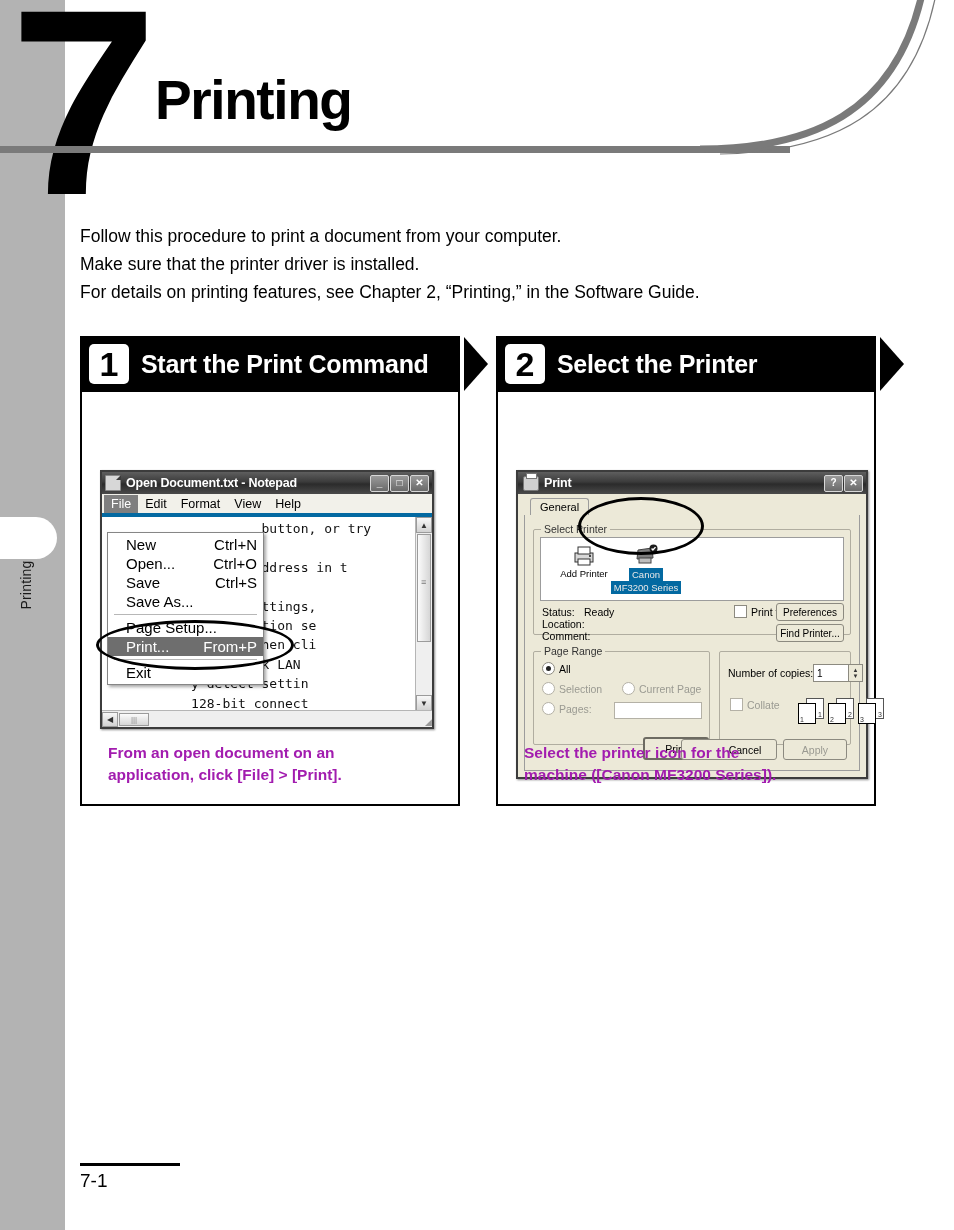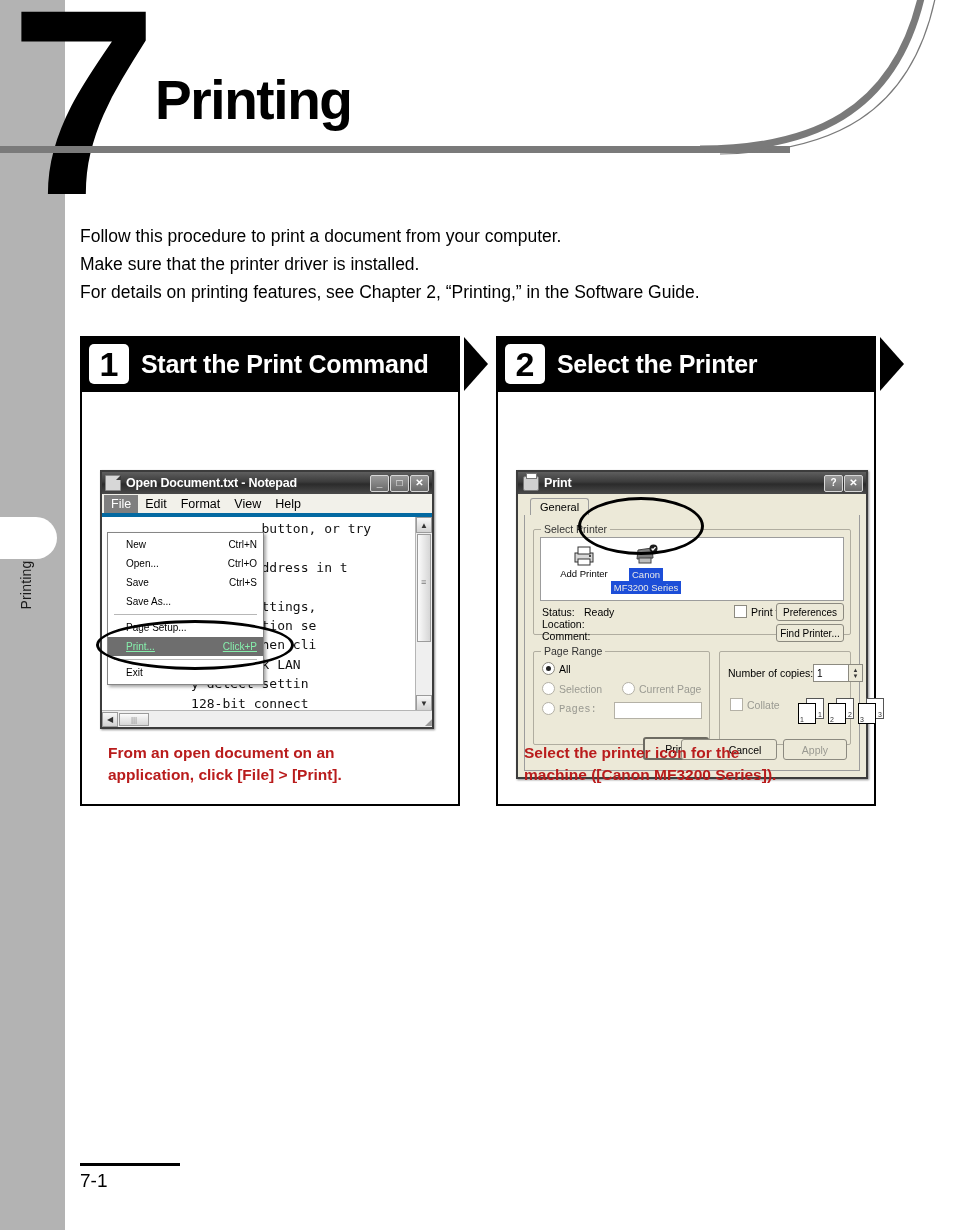--- a/index.html
+++ b/index.html
@@ -121,21 +121,21 @@
     height: 412px;
     position: relative;
   }
   .panel-caption {
     position: absolute;
     left: 26px; bottom: 18px;
     width: 330px;
     font-size: 15.5px;
     font-weight: bold;
     line-height: 22px;
-    color: #b91c1c;
+    color: #a21caf;
   }
 
   
   .win {
     position: absolute;
     background: #ece9d8;
     border: 2px solid #3c3c3c;
     box-shadow: 1px 1px 2px rgba(0,0,0,.45);
   }
   .win-titlebar {
@@ -265,27 +265,27 @@
     width: 155px;
     background: #fff;
     border: 1px solid #868686;
     box-shadow: 2px 2px 3px rgba(0,0,0,.35);
     padding: 2px 0;
     z-index: 6;
   }
   .fm-item {
     height: 19px;
     display: flex; align-items: center;
-    font-size: 10px;
+    font-size: 15px;
     padding: 0 6px 0 18px;
     color: #000;
     white-space: nowrap;
   }
   .fm-item .accel { margin-left: auto; padding-left: 14px; }
-  .fm-item.sel { background: #6e6e6e; color: #86efac; text-decoration: underline; }
+  .fm-item.sel { background: #6e6e6e; color: #ffffff; }
   .fm-sep { height: 1px; background: #b7b7b7; margin: 3px 6px; }
 
   #np-highlight-ellipse {
     position: absolute; left: -6px; top: 148px;
     width: 192px; height: 44px;
     border: 3px solid #000;
     border-radius: 50%;
     z-index: 7;
     pointer-events: none;
   }
@@ -347,21 +347,21 @@
     position: absolute;
     width: 74px;
     text-align: center;
     font-size: 9.5px;
     color: #000;
     line-height: 11px;
   }
   #pi-add { left: 6px; top: 4px; }
   #pi-canon { left: 68px; top: 4px; }
   #pi-canon .lbl {
-    background: #1d4ed8; color: #e8e8e8;
+    background: #0369a1; color: #e8e8e8;
     display: inline-block; padding: 1px 3px;
   }
   .printer-glyph { height: 26px; display: flex; align-items: flex-end; justify-content: center; }
 
   .pd-field {
     position: absolute;
     font-size: 10.5px;
     color: #000;
     white-space: nowrap;
   }
@@ -562,21 +562,21 @@
         </div>
         <div class="fm-item">
           <span>Save As...</span>
         </div>
         <div class="fm-sep"></div>
         <div class="fm-item">
           <span>Page Setup...</span>
         </div>
         <div class="fm-item sel">
           <span>Print...</span>
-          <span class="accel">Click+P</span>
+          <span class="accel">From+P</span>
         </div>
         <div class="fm-sep"></div>
         <div class="fm-item">
           <span>Exit</span>
         </div>
       </div>
 
       <div id="np-highlight-ellipse"></div>
     </div>
 
@@ -665,21 +665,21 @@
             <span>All</span>
           </div>
           <div class="pd-radio dim" style="left:8px; top:30px;">
             <span class="dot"></span>
             <span>Selection</span>
           </div>
           <div class="pd-radio dim" style="left:88px; top:30px;">
             <span class="dot"></span>
             <span>Current Page</span>
           </div>
-          <div class="pd-radio dim" style="left:8px; top:50px;font-family:Liberation Mono, monospace;">
+          <div class="pd-radio dim" style="left:8px; top:50px;">
             <span class="dot"></span>
             <span>Pages:</span>
           </div>
           <div id="pages-input"></div>
         </div>
 
         <div class="gbox" id="grp-copies">
           <div class="pd-field" style="left:8px; top:15px;">Number of copies:</div>
           <div id="copies-spin">1</div>
           <div id="copies-spin-btns">

